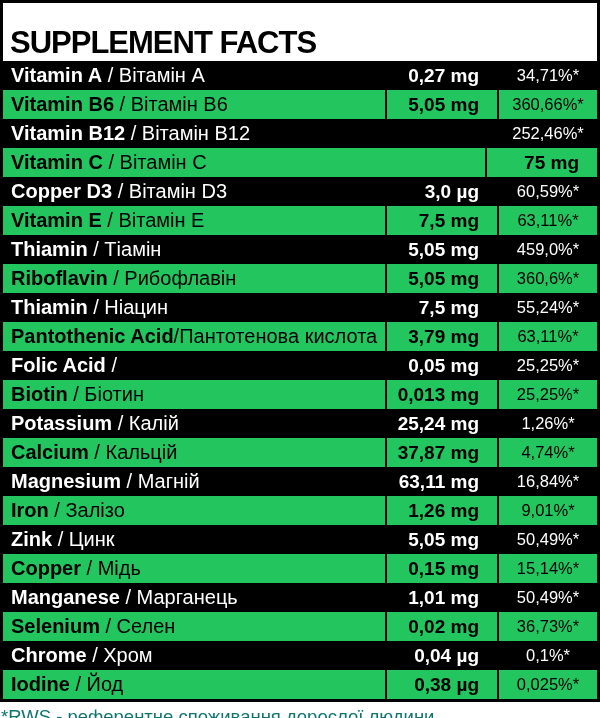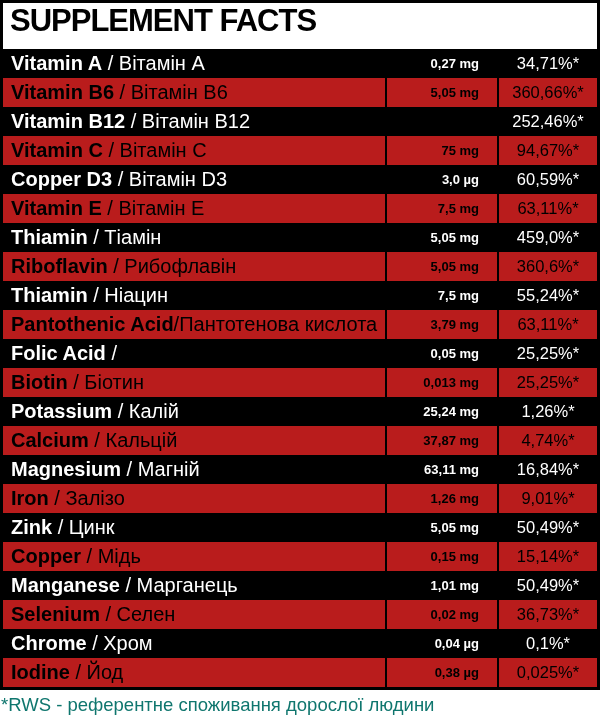--- a/index.html
+++ b/index.html
@@ -13,60 +13,60 @@
     width: 600px;
     height: 718px;
     background: #ffffff;
     overflow: hidden;
   }
   .facts-table {
     width: 600px;
     border: 3px solid #000000;
   }
   .table-header {
-    height: 46px;
+    height: 58px;
     background: #ffffff;
     display: flex;
-    align-items: flex-start;
+    align-items: flex-end;
     padding-left: 7px;
   }
   .table-title {
     font-size: 31px;
     font-weight: bold;
     letter-spacing: -1px;
     white-space: nowrap;
   }
   .row {
     display: flex;
     height: 29px;
     width: 100%;
   }
   .row.dark  { background: #000000; color: #ffffff; }
-  .row.light { background: #b91c1c; color: #000000; }
+  .row.light { background: #22c55e; color: #000000; }
   .cell {
     display: flex;
     align-items: center;
     height: 100%;
   }
   .cell.name {
     flex: 1;
     padding-left: 8px;
     font-size: 20px;
     white-space: nowrap;
     overflow: hidden;
   }
   .cell.name .en  { font-weight: bold; }
   .cell.name .sep { white-space: pre; }
   .cell.name .uk  { font-weight: normal; }
   .cell.amount {
     width: 112px;
     justify-content: flex-end;
     padding-right: 18px;
     font-weight: bold;
-    font-size: 13px;
+    font-size: 19px;
     border-left: 2px solid #000000;
     white-space: nowrap;
   }
   .cell.percent {
     width: 100px;
     justify-content: center;
     font-size: 16.5px;
     border-left: 2px solid #000000;
     white-space: nowrap;
   }
@@ -115,21 +115,20 @@
     <div class="cell percent">252,46%*</div>
   </div>
 
   <div class="row light">
     <div class="cell name">
             <span class="en">Vitamin C</span>
             <span class="sep"> / </span>
             <span class="uk">Вітамін C</span>
           </div>
     <div class="cell amount">75 mg</div>
-    <div class="cell percent">94,67%*</div>
   </div>
 
   <div class="row dark">
     <div class="cell name">
             <span class="en">Copper D3</span>
             <span class="sep"> / </span>
             <span class="uk">Вітамін D3</span>
           </div>
     <div class="cell amount">3,0 µg</div>
     <div class="cell percent">60,59%*</div>

